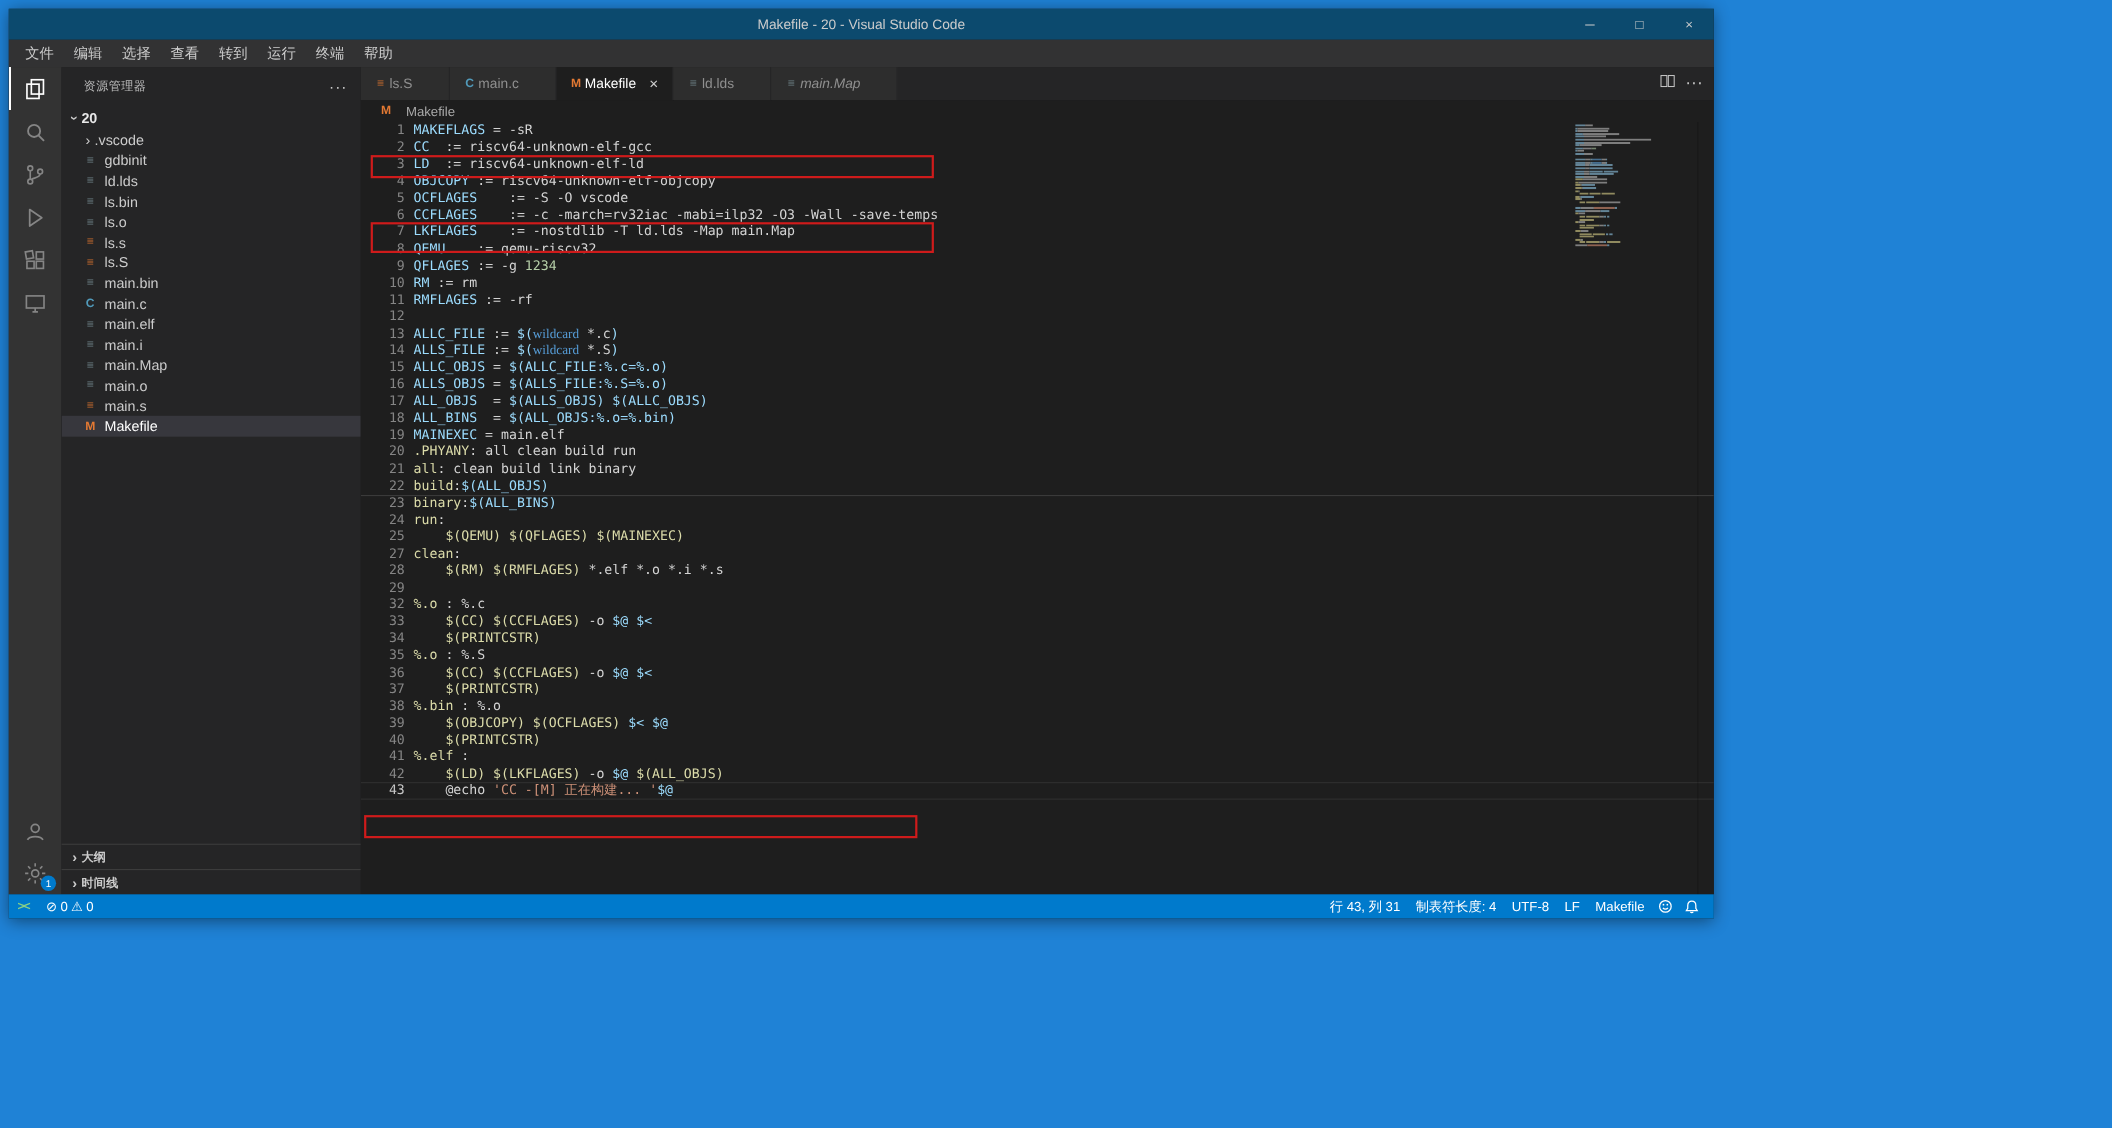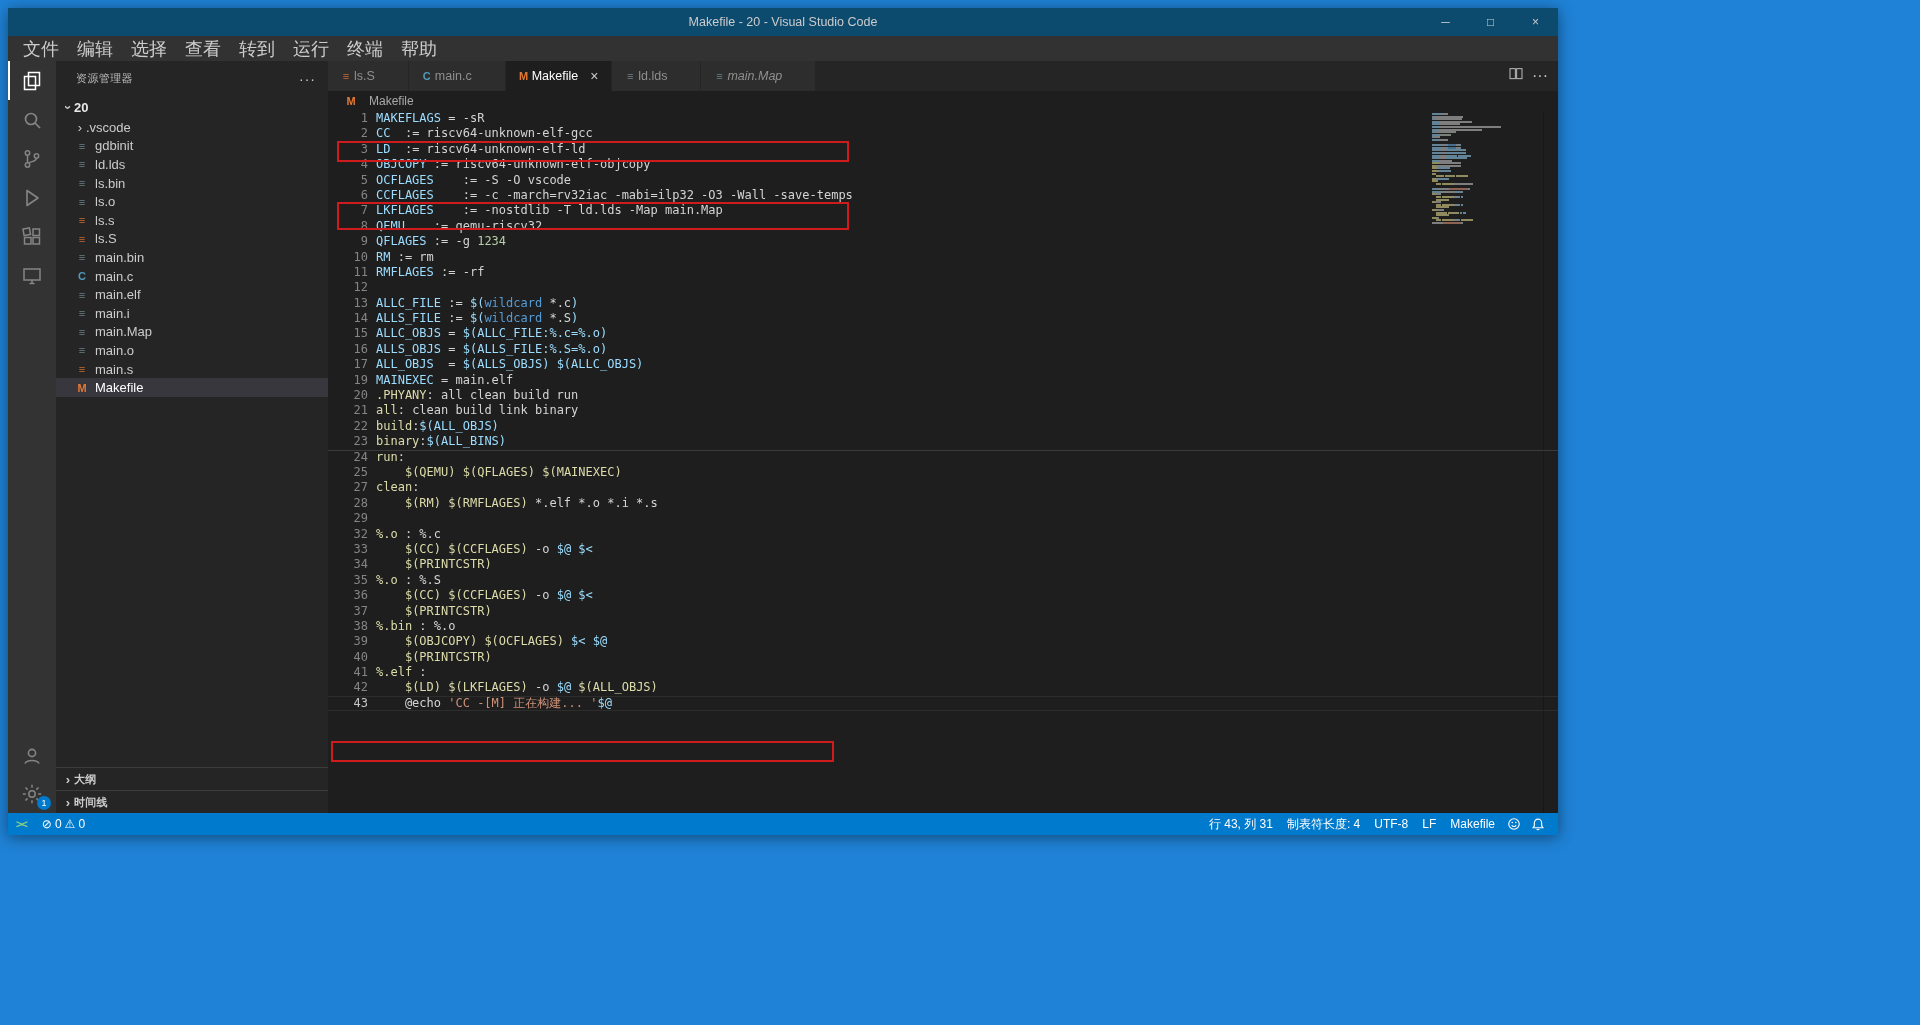--- a/index.html
+++ b/index.html
@@ -6,21 +6,21 @@
     font-family:"Liberation Sans",sans-serif;-webkit-font-smoothing:antialiased;}
   .window{position:absolute;left:8px;top:8px;width:1550px;height:827px;background:#1e1e1e;
     display:flex;flex-direction:column;box-shadow:0 2px 14px rgba(0,0,0,.45);}
   
   .titlebar{height:28px;background:#0c4a6e;position:relative;display:flex;align-items:center;flex:none;}
   .title{position:absolute;left:0;right:0;text-align:center;color:#cccccc;font-size:12.5px;pointer-events:none;}
   .win-controls{margin-left:auto;display:flex;z-index:2;height:100%;}
   .win-btn{width:45px;display:flex;align-items:center;justify-content:center;color:#cccccc;font-size:12px;}
   
   .menubar{height:25px;background:#323233;display:flex;align-items:center;padding-left:6px;flex:none;}
-  .menu-item{padding:0 9px;color:#cccccc;font-size:18px;border-radius:4px;}
+  .menu-item{padding:0 9px;color:#cccccc;font-size:13px;border-radius:4px;}
   
   .main{flex:1;display:flex;min-height:0;}
   .activitybar{width:48px;background:#333333;display:flex;flex-direction:column;align-items:center;flex:none;}
   .act-icon{width:48px;height:39px;display:flex;align-items:center;justify-content:center;color:#858585;position:relative;}
   .act-icon.active{color:#ffffff;box-shadow:inset 2px 0 0 #ffffff;}
   .act-bottom{margin-top:auto;}
   .act-bottom .act-icon{height:38px;}
   .badge{position:absolute;right:5px;bottom:3px;background:#007acc;color:#fff;border-radius:50%;
     width:14px;height:14px;font-size:9px;line-height:14px;text-align:center;}
   
@@ -47,21 +47,21 @@
   .tab .close{margin-left:9px;color:#cccccc;font-size:14px;width:14px;text-align:center;}
   .tab .pad{width:14px;margin-left:9px;}
   .tab-actions{margin-left:auto;display:flex;align-items:center;color:#c5c5c5;padding-right:10px;gap:8px;}
   .breadcrumbs{height:20px;display:flex;align-items:center;padding-left:15px;color:#a9a9a9;font-size:12px;flex:none;gap:5px;}
   .code-region{flex:1;position:relative;overflow:hidden;font-family:"DejaVu Sans Mono",monospace;font-size:12px;}
   .code-line{display:flex;height:15.4px;line-height:15.4px;white-space:pre;}
   .code-line.current{box-shadow:inset 0 1px 0 rgba(255,255,255,.07), inset 0 -1px 0 rgba(255,255,255,.07);}
   .ln{width:40px;flex:none;text-align:right;color:#858585;}
   .code-line.current .ln{color:#c6c6c6;}
   .lc{padding-left:8px;white-space:pre;}
-  .c-v{color:#9cdcfe;} .c-w{color:#d4d4d4;} .c-k{color:#569cd6;} .c-s{color:#ce9178;} .c-y{color:#dcdcaa;} .c-n{color:#b5cea8;}
+  .c-v{color:#9cdcfe;} .c-w{color:#d4d4d4;} .c-k{color:#569cd6;font-family:Liberation Serif, serif;} .c-s{color:#ce9178;} .c-y{color:#dcdcaa;} .c-n{color:#b5cea8;}
   .annotation{position:absolute;border:2px solid #cf1b1b;pointer-events:none;z-index:5;}
   .hline{position:absolute;left:0;right:0;height:1px;background:#3a3a3a;z-index:2;}
   .minimap{position:absolute;top:2px;right:14px;width:112px;z-index:1;}
   .mm-row{height:2px;margin-bottom:0.6px;white-space:nowrap;overflow:hidden;}
   .mm-seg{display:inline-block;height:2px;vertical-align:top;opacity:.85;}
   .scrollbar{position:absolute;top:0;right:0;bottom:0;width:14px;border-left:1px solid rgba(0,0,0,.22);}
   
   .statusbar{height:22px;background:#007acc;display:flex;align-items:center;color:#ffffff;font-size:12px;flex:none;}
   .sb-remote{padding:0 8px;font-weight:bold;font-size:11px;color:#89d185;letter-spacing:-1px;}
   .sb-item{padding:0 7px;display:flex;align-items:center;gap:3px;white-space:nowrap;}
@@ -301,20 +301,21 @@
             <div class="code-line"><span class="ln">8</span><span class="lc"><span class="c-v">QEMU</span><span class="c-w">    := qemu-riscv32</span></span></div>
             <div class="code-line"><span class="ln">9</span><span class="lc"><span class="c-v">QFLAGES</span><span class="c-w"> := -g </span><span class="c-n">1234</span></span></div>
             <div class="code-line"><span class="ln">10</span><span class="lc"><span class="c-v">RM</span><span class="c-w"> := rm</span></span></div>
             <div class="code-line"><span class="ln">11</span><span class="lc"><span class="c-v">RMFLAGES</span><span class="c-w"> := -rf</span></span></div>
             <div class="code-line"><span class="ln">12</span><span class="lc"></span></div>
             <div class="code-line"><span class="ln">13</span><span class="lc"><span class="c-v">ALLC_FILE</span><span class="c-w"> := </span><span class="c-v">$(</span><span class="c-k">wildcard</span><span class="c-w"> *.c</span><span class="c-v">)</span></span></div>
             <div class="code-line"><span class="ln">14</span><span class="lc"><span class="c-v">ALLS_FILE</span><span class="c-w"> := </span><span class="c-v">$(</span><span class="c-k">wildcard</span><span class="c-w"> *.S</span><span class="c-v">)</span></span></div>
             <div class="code-line"><span class="ln">15</span><span class="lc"><span class="c-v">ALLC_OBJS</span><span class="c-w"> = </span><span class="c-v">$(ALLC_FILE:%.c=%.o)</span></span></div>
             <div class="code-line"><span class="ln">16</span><span class="lc"><span class="c-v">ALLS_OBJS</span><span class="c-w"> = </span><span class="c-v">$(ALLS_FILE:%.S=%.o)</span></span></div>
             <div class="code-line"><span class="ln">17</span><span class="lc"><span class="c-v">ALL_OBJS</span><span class="c-w">  = </span><span class="c-v">$(ALLS_OBJS)</span><span class="c-w"> </span><span class="c-v">$(ALLC_OBJS)</span></span></div>
+            <div class="code-line"><span class="ln">18</span><span class="lc"><span class="c-v">ALL_BINS</span><span class="c-w">  = </span><span class="c-v">$(ALL_OBJS:%.o=%.bin)</span></span></div>
             <div class="code-line"><span class="ln">19</span><span class="lc"><span class="c-v">MAINEXEC</span><span class="c-w"> = main.elf</span></span></div>
             <div class="code-line"><span class="ln">20</span><span class="lc"><span class="c-y">.PHYANY</span><span class="c-w">: all clean build run</span></span></div>
             <div class="code-line"><span class="ln">21</span><span class="lc"><span class="c-y">all</span><span class="c-w">: clean build link binary</span></span></div>
             <div class="code-line"><span class="ln">22</span><span class="lc"><span class="c-y">build</span><span class="c-w">:</span><span class="c-v">$(ALL_OBJS)</span></span></div>
             <div class="code-line"><span class="ln">23</span><span class="lc"><span class="c-y">binary</span><span class="c-w">:</span><span class="c-v">$(ALL_BINS)</span></span></div>
             <div class="code-line"><span class="ln">24</span><span class="lc"><span class="c-y">run</span><span class="c-w">:</span></span></div>
             <div class="code-line"><span class="ln">25</span><span class="lc"><span class="c-w">    </span><span class="c-y">$(QEMU)</span><span class="c-w"> </span><span class="c-y">$(QFLAGES)</span><span class="c-w"> </span><span class="c-y">$(MAINEXEC)</span></span></div>
             <div class="code-line"><span class="ln">27</span><span class="lc"><span class="c-y">clean</span><span class="c-w">:</span></span></div>
             <div class="code-line"><span class="ln">28</span><span class="lc"><span class="c-w">    </span><span class="c-y">$(RM)</span><span class="c-w"> </span><span class="c-y">$(RMFLAGES)</span><span class="c-w"> *.elf *.o *.i *.s</span></span></div>
             <div class="code-line"><span class="ln">29</span><span class="lc"></span></div>

